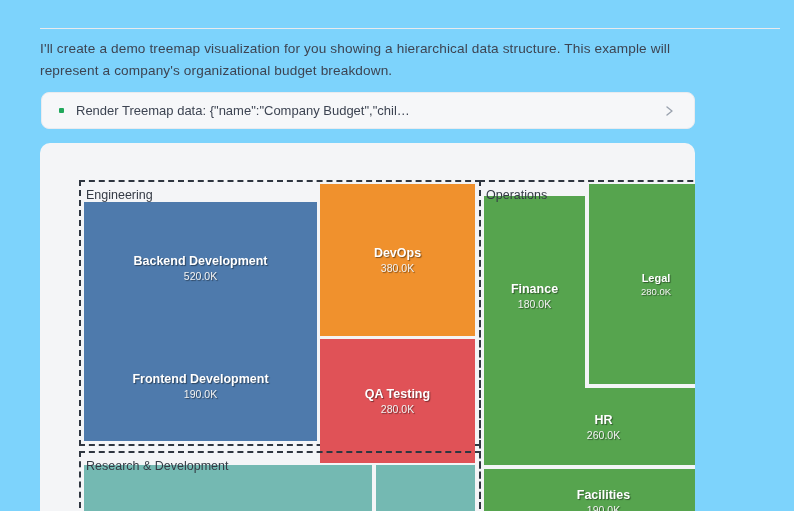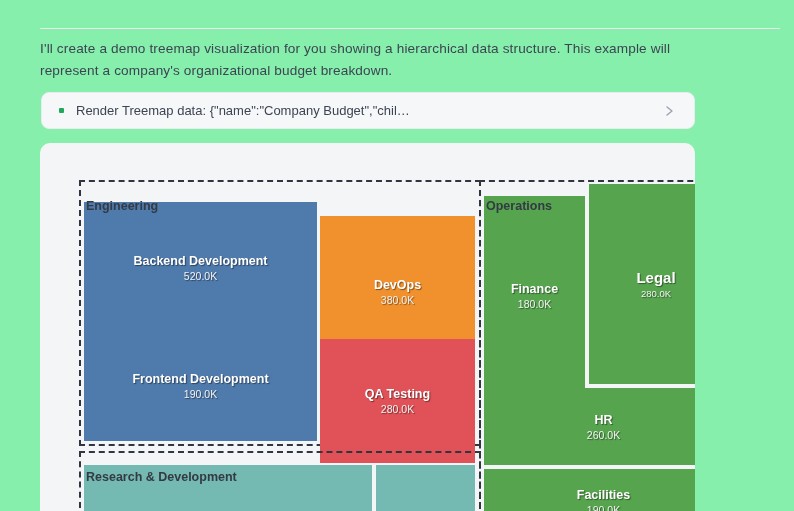--- a/index.html
+++ b/index.html
@@ -3,21 +3,21 @@
 <meta charset="utf-8">
 <style>
   * { box-sizing: border-box; }
   html, body {
     margin: 0; padding: 0;
     width: 794px; height: 511px;
     background: #ffffff;
     font-family: "Liberation Sans", sans-serif;
     overflow: hidden;
   }
-  #app { position: relative; width: 794px; height: 511px; background:#86efac; }
+  #app { position: relative; width: 794px; height: 511px; background:#7dd3fc; }
 
   .divider {
     position: absolute; left: 40px; top: 28px; width: 740px; height: 1px;
     background: #e8eaed;
   }
 
   .intro {
     position: absolute; left: 40px; top: 38px; width: 648px;
     font-size: 13.6px; line-height: 1.62; color: #3d4452;
     letter-spacing: 0.01em;
@@ -51,42 +51,42 @@
     position: absolute; left: 39px; top: 37px;
     width: 640px; height: 430px;
   }
 
   .group {
     position: absolute;
     border: 2px dashed #2f3640;
     background: transparent;
   }
   .group-title {
-    position: absolute; left: 5px; top: 17px;
-    font-size: 12.5px; font-weight: bold; color: #343a44;
+    position: absolute; left: 5px; top: 6px;
+    font-size: 12.5px; font-weight: normal; color: #343a44;
     white-space: nowrap; z-index: 3;
   }
 
   .leaf {
     position: absolute;
     display: flex; flex-direction: column;
     align-items: center; justify-content: center;
     overflow: hidden;
   }
   .leaf .nm {
     font-size: 12.5px; font-weight: bold; color: #ffffff;
     text-shadow: 1px 1px 1px rgba(0,0,0,.45);
     white-space: nowrap;
   }
   .leaf .vl {
     font-size: 10.5px; color: #f2f2f2; margin-top: 2px;
     text-shadow: 1px 1px 1px rgba(0,0,0,.45);
     white-space: nowrap;
   }
-  .leaf.small .nm { font-size: 15px; }
+  .leaf.small .nm { font-size: 11px; }
   .leaf.small .vl { font-size: 9.5px; }
 </style>
 </head>
 <body>
 
 <div id="app">
 
   <div class="divider"></div>
 
   <div class="intro">I'll create a demo treemap visualization for you showing a hierarchical data structure. This example will represent a company's organizational budget breakdown.</div>
@@ -108,21 +108,21 @@
         <span class="group-title">Engineering</span>
       </div>
       <div class="leaf" style="left:5px; top:22px; width:233px; height:132px; background:#4e7aac;">
         <span class="nm">Backend Development</span>
         <span class="vl">520.0K</span>
       </div>
       <div class="leaf" style="left:5px; top:150px; width:233px; height:111px; background:#4e7aac;">
         <span class="nm">Frontend Development</span>
         <span class="vl">190.0K</span>
       </div>
-      <div class="leaf" style="left:241px; top:4px; width:155px; height:152px; background:#f0912d;margin-top:32px;">
+      <div class="leaf" style="left:241px; top:4px; width:155px; height:152px; background:#f0912d;">
         <span class="nm">DevOps</span>
         <span class="vl">380.0K</span>
       </div>
       <div class="leaf" style="left:241px; top:159px; width:155px; height:124px; background:#e05257;">
         <span class="nm">QA Testing</span>
         <span class="vl">280.0K</span>
       </div>
 
       <div class="group" style="left:400px; top:0px; width:244px; height:430px;">
         <span class="group-title">Operations</span>

